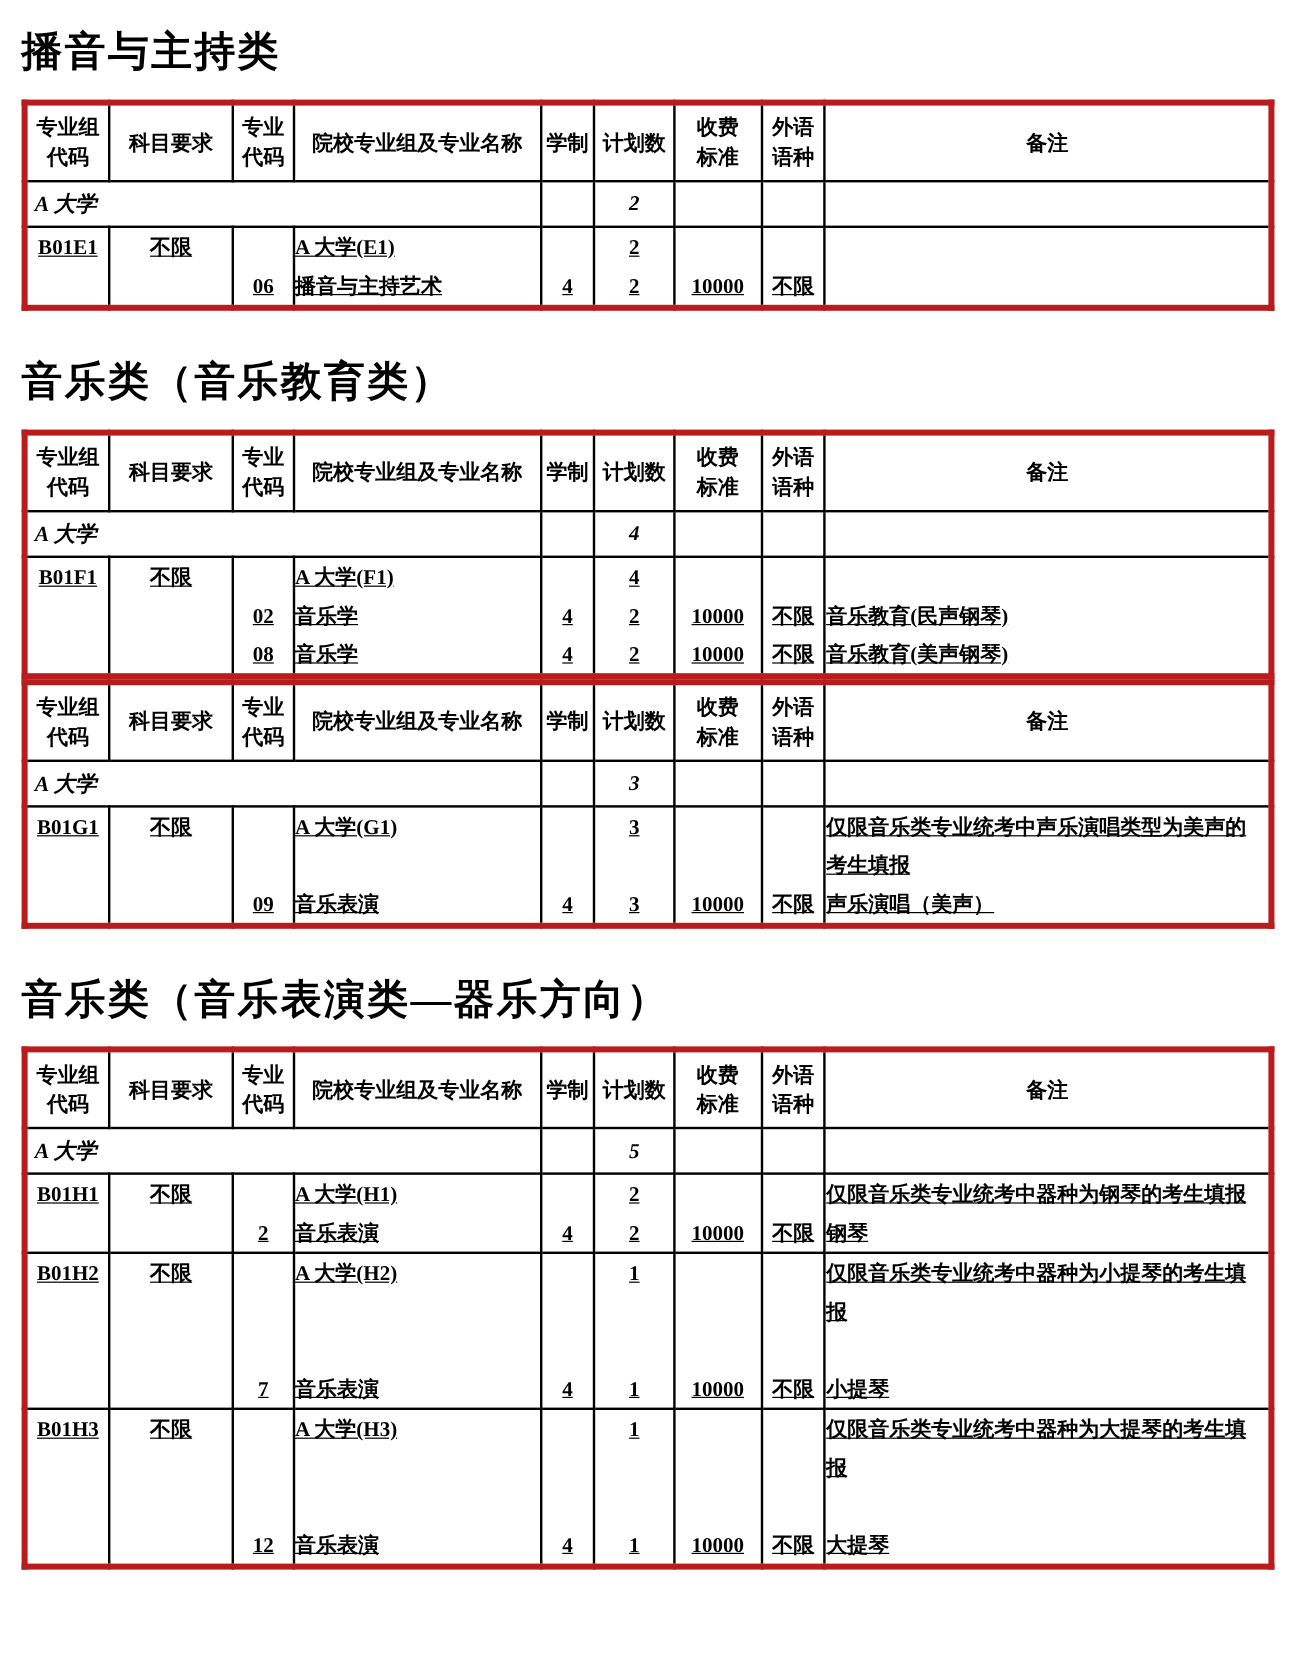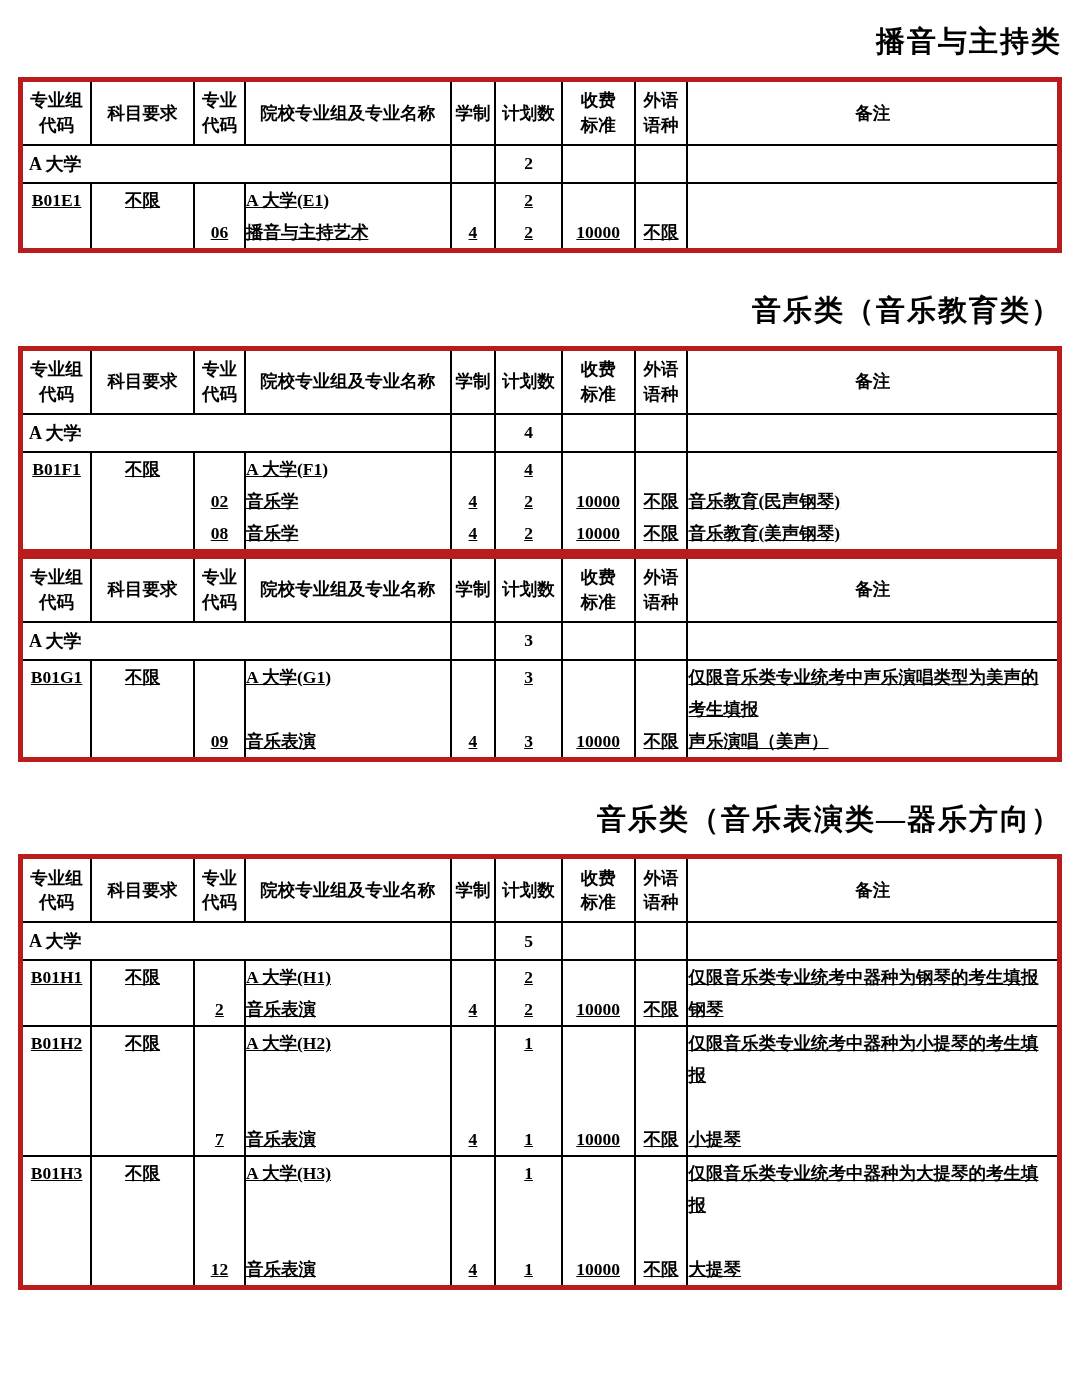--- a/index.html
+++ b/index.html
@@ -8,22 +8,22 @@
     color: #000000;
   }
   body {
     width: 1080px;
     box-sizing: border-box;
     padding: 24px 18px 28px 18px;
     font-family: "Liberation Serif", "DejaVu Serif", serif;
     font-weight: bold;
   }
   .title {
-    text-align: right;
-    font-size: 29px;
+    text-align: left;
+    font-size: 34px;
     font-weight: bold;
     letter-spacing: 2px;
     margin: 0 0 18px 0;
     line-height: 1.2;
   }
   .section + .section .title {
     margin-top: 40px;
   }
   table.plan {
     width: 100%;
@@ -42,20 +42,21 @@
   thead th {
     height: 62px;
     text-align: center;
     vertical-align: middle;
     white-space: pre-line;
     line-height: 1.4;
   }
   tr.summary td {
     height: 36px;
     vertical-align: middle;
+    font-style: italic;
   }
   tr.summary td.name {
     text-align: left;
     padding-left: 6px;
     font-size: 18px;
   }
   tr.block td {
     vertical-align: top;
     text-decoration: underline;
   }

